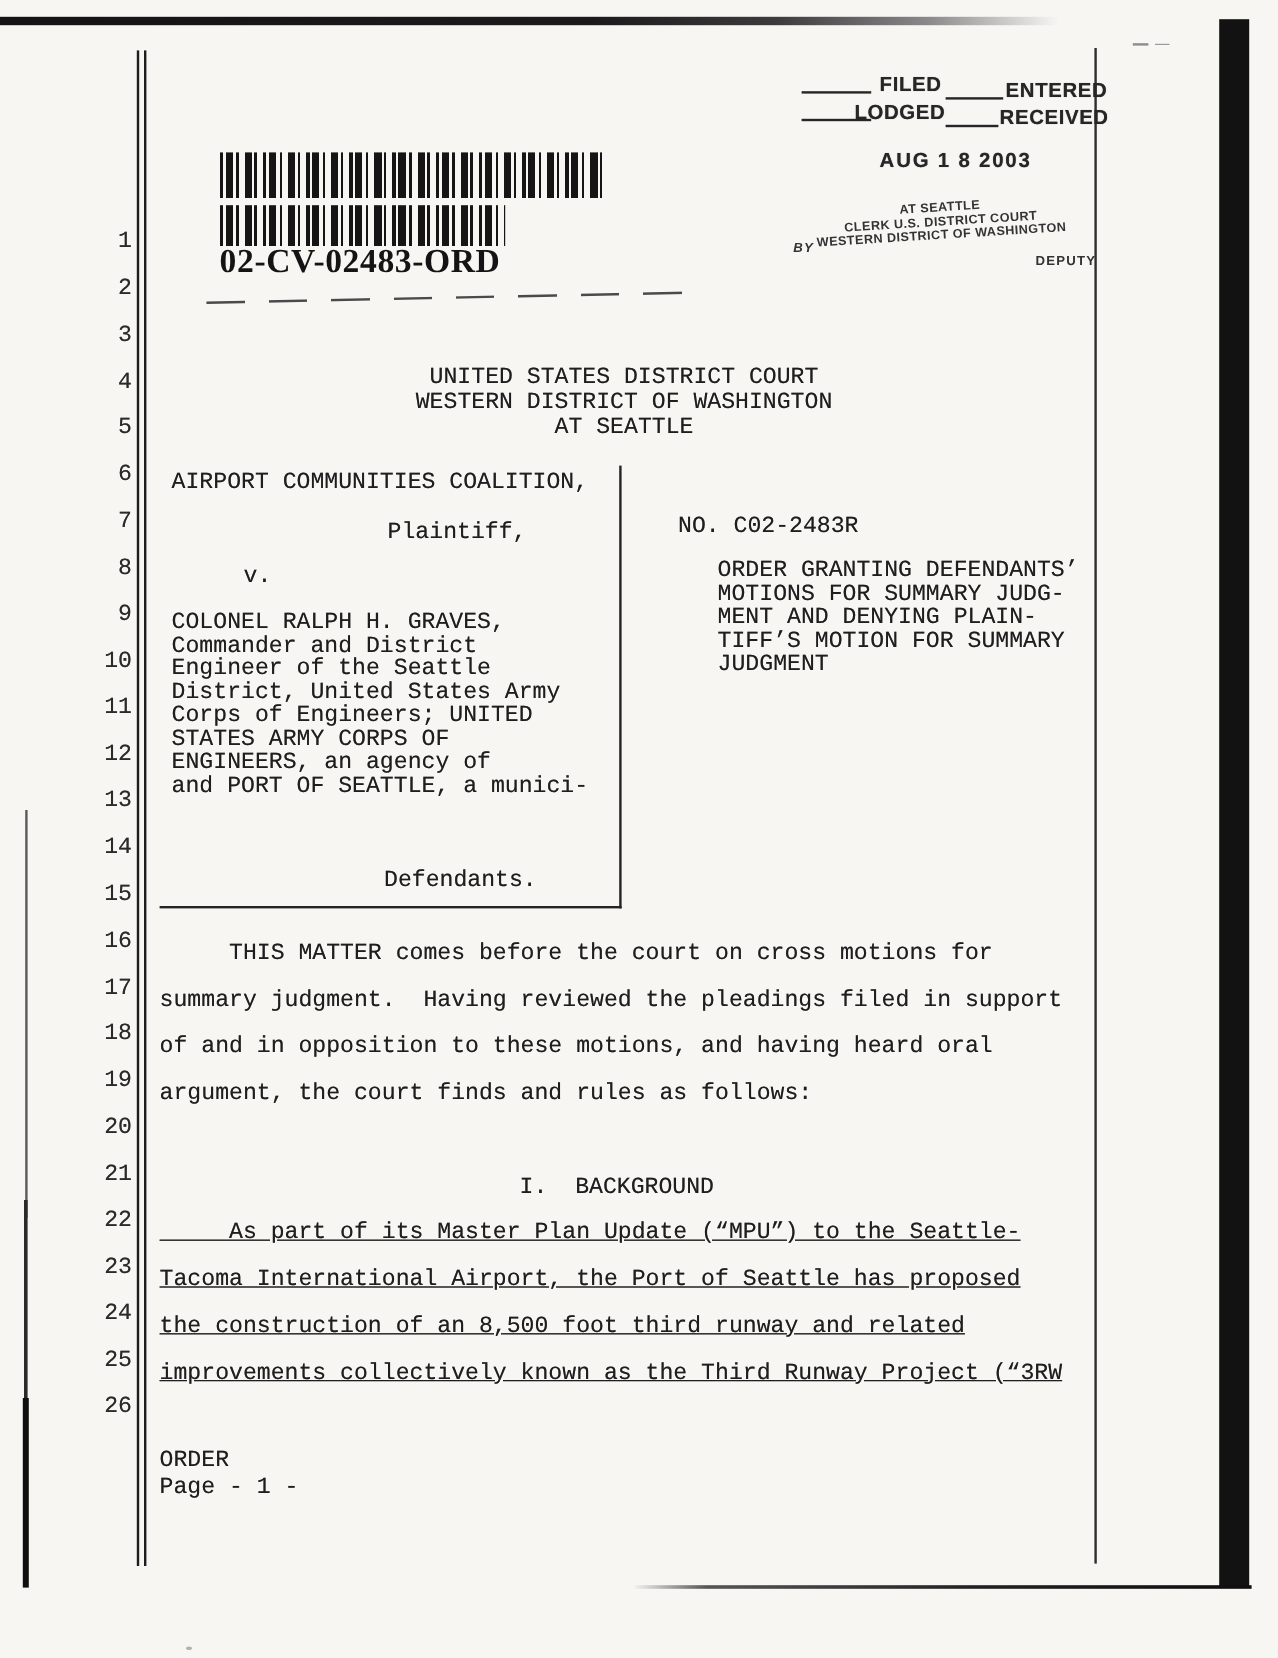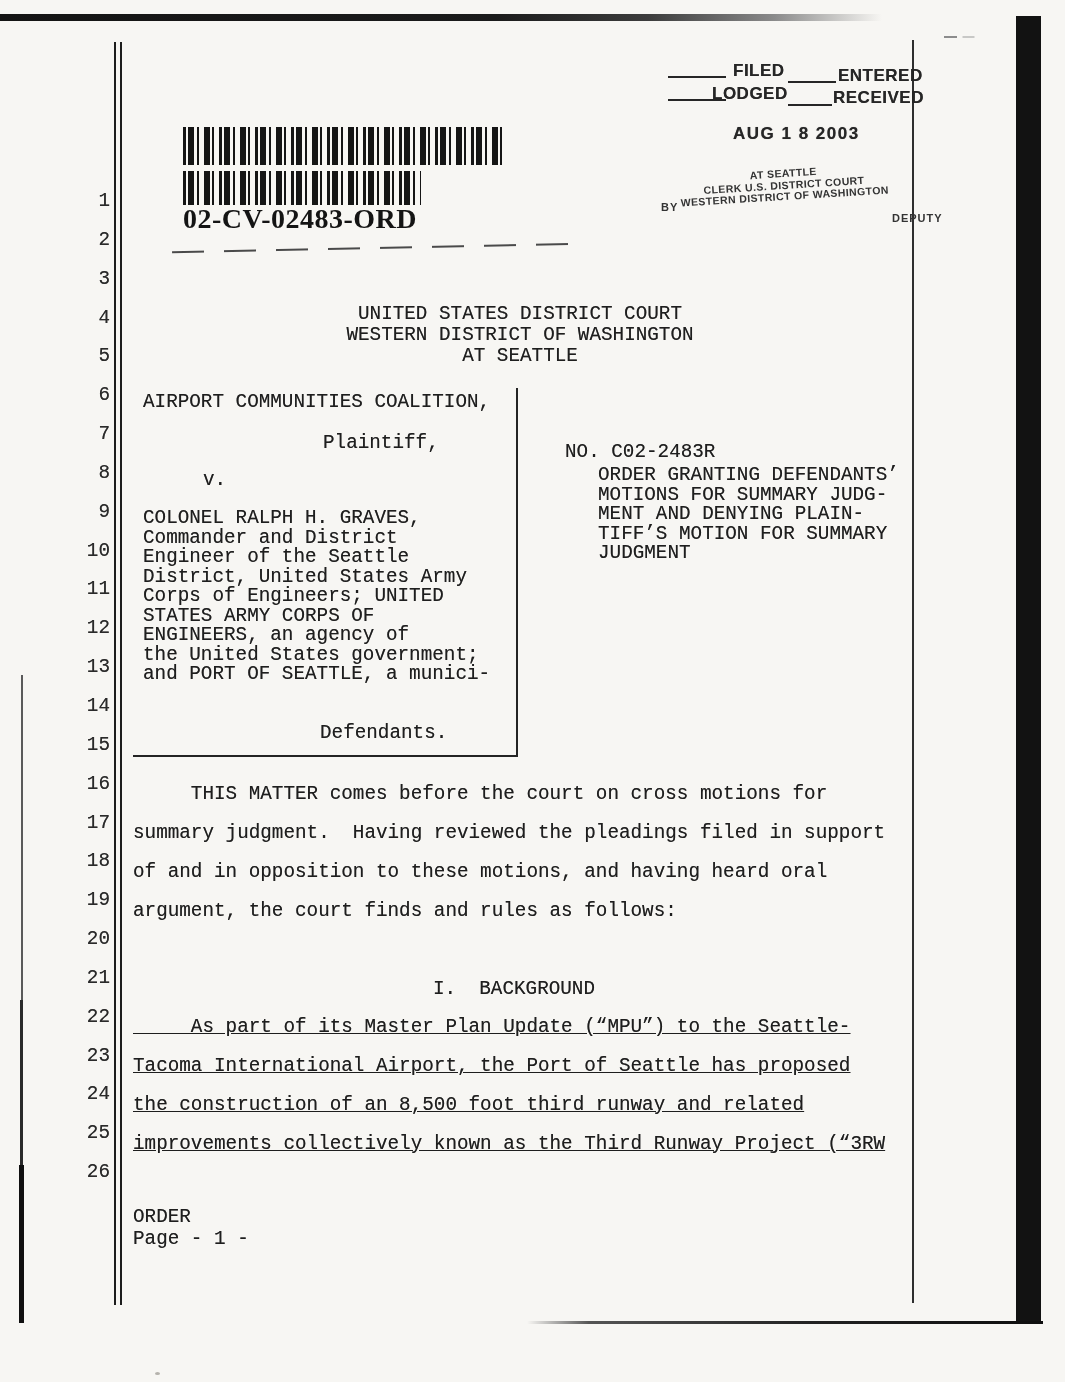--- a/index.html
+++ b/index.html
@@ -77,22 +77,22 @@
   <div class="abs stamp-rule" style="left:668px;top:99px;width:58px;"></div>
   <span class="abs stamp stamp-lbl" style="left:712px;top:84px;">LODGED</span>
   <div class="abs stamp-rule" style="left:788px;top:104px;width:44px;"></div>
   <span class="abs stamp stamp-lbl" style="left:833px;top:88px;">RECEIVED</span>
   <span class="abs stamp stamp-date" style="left:733px;top:124px;">AUG 1 8 2003</span>
   <div class="abs stamp clerk-block">
       <div class="tline">AT SEATTLE</div>
       <div class="tline">CLERK U.S. DISTRICT COURT</div>
       <div class="tline">WESTERN DISTRICT OF WASHINGTON</div>
     </div>
-  <span class="abs stamp stamp-small" style="left:661px;top:201px;">BY</span>
-  <span class="abs stamp stamp-small" style="left:892px;top:212px;">DEPUTY</span>
+  <span class="abs stamp stamp-small" style="left:661px;top:201px;font-style:italic;">BY</span>
+  <span class="abs stamp stamp-small" style="left:863px;top:212px;">DEPUTY</span>
 </div>
 
 <div class="abs barcode" style="left:183px;top:127px;width:322px;height:38px;"></div>
 <div class="abs barcode" style="left:183px;top:171px;width:238px;height:34px;"></div>
 <span class="abs case-label" style="left:183px;top:203px;">02-CV-02483-ORD</span>
 <div class="abs dash-line"></div>
 
 <div class="abs lineno-col mono">
     <div class="tline">1</div>
     <div class="tline">2</div>
@@ -135,26 +135,25 @@
 <div class="abs mono tline" style="left:323px;top:432px;text-align:center;">Plaintiff,</div>
 <div class="abs mono tline" style="left:203px;top:469px;">v.</div>
 <div class="abs mono single19" style="left:143px;top:509px;">
     <div class="tline">COLONEL RALPH H. GRAVES,</div>
     <div class="tline">Commander and District</div>
     <div class="tline">Engineer of the Seattle</div>
     <div class="tline">District, United States Army</div>
     <div class="tline">Corps of Engineers; UNITED</div>
     <div class="tline">STATES ARMY CORPS OF</div>
     <div class="tline">ENGINEERS, an agency of</div>
-    <div class="tline">the United States government;</div>
     <div class="tline">and PORT OF SEATTLE, a munici-</div>
   </div>
 <div class="abs mono tline" style="left:320px;top:722px;">Defendants.</div>
 
-<div class="abs mono tline" style="left:565px;top:427px;margin-top:14px;">NO. C02-2483R</div>
+<div class="abs mono tline" style="left:565px;top:427px;">NO. C02-2483R</div>
 <div class="abs mono single19" style="left:565px;top:466px;margin-left:33px;">
     <div class="tline">ORDER GRANTING DEFENDANTS’</div>
     <div class="tline">MOTIONS FOR SUMMARY JUDG-</div>
     <div class="tline">MENT AND DENYING PLAIN-</div>
     <div class="tline">TIFF’S MOTION FOR SUMMARY</div>
     <div class="tline">JUDGMENT</div>
   </div>
 
 <div class="abs mono body-para" style="left:133px;top:775px;">
     <div class="tline">     THIS MATTER comes before the court on cross motions for</div>

